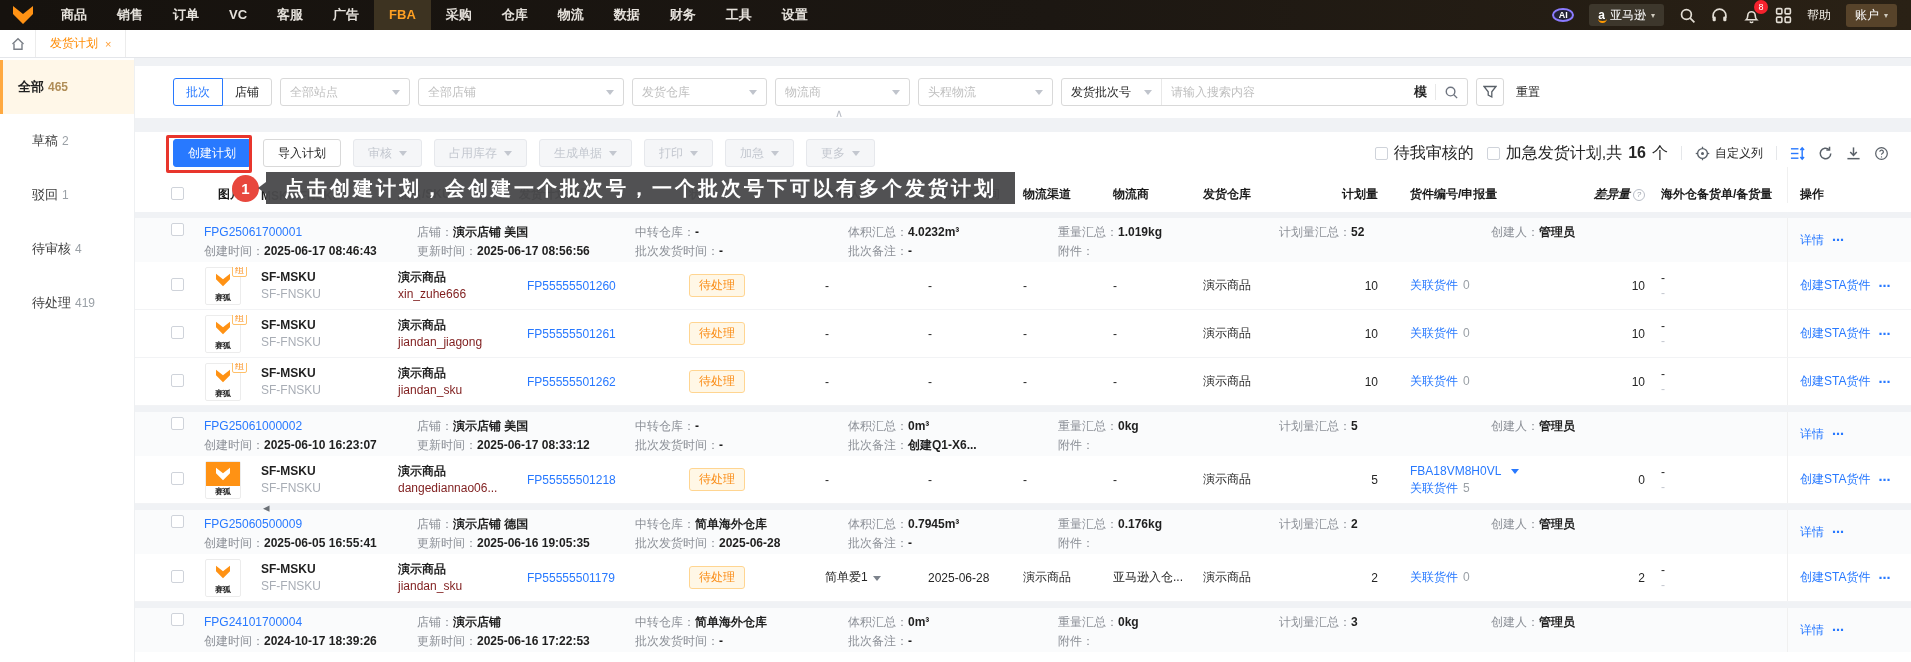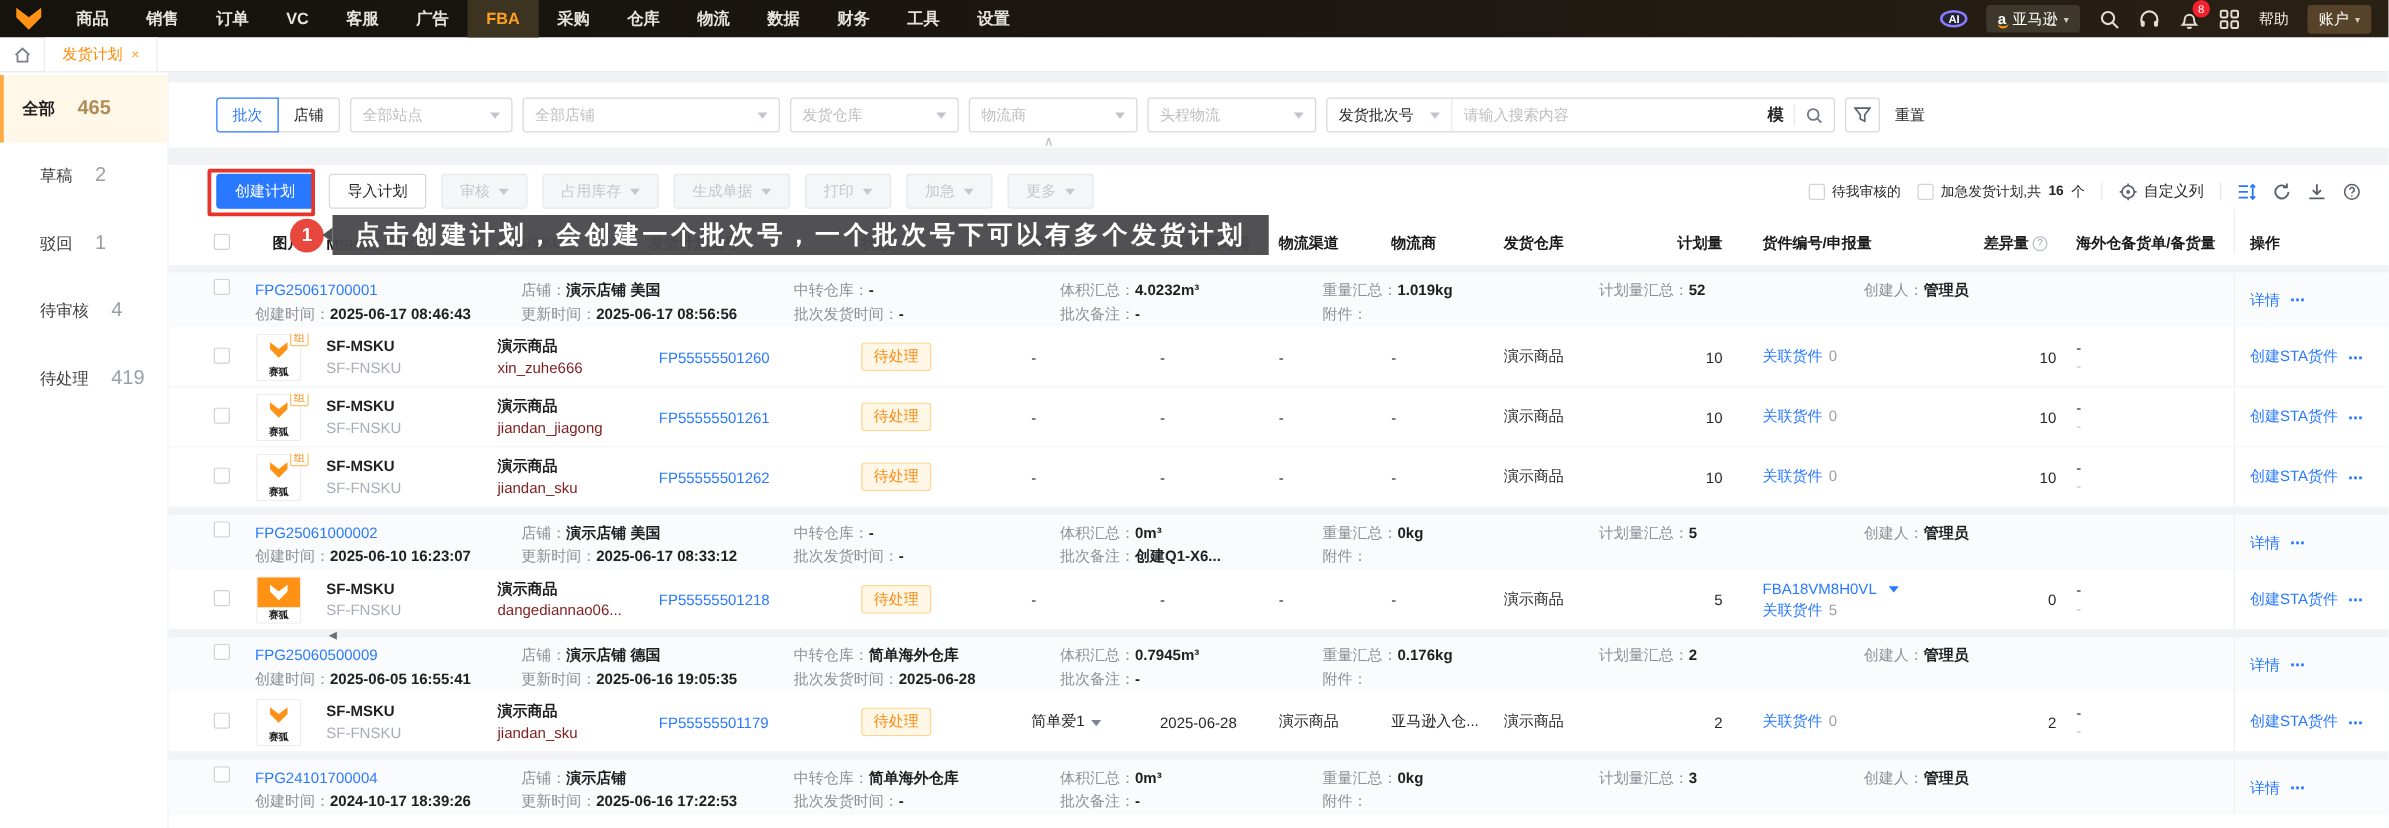--- a/index.html
+++ b/index.html
@@ -27,21 +27,21 @@
   
   .tabbar { display: flex; align-items: stretch; height: 28px; background: #fff; border-bottom: 1px solid #e4e6ea; }
   .home-btn { width: 36px; display: flex; align-items: center; justify-content: center; border-right: 1px solid #ececec; cursor: pointer; }
   .tab { display: flex; align-items: center; gap: 7px; padding: 0 14px; border-right: 1px solid #ececec; color: #ff8a00; font-size: 12px; cursor: pointer; background: #fff; }
   .tab-close { color: #ff9d33; font-size: 11px; }
 
   
   .body-wrap { display: flex; height: 604px; }
   .sidebar { width: 135px; background: #fff; border-right: 1px solid #eef0f2; padding-top: 2px; }
   .side-item { height: 54px; line-height: 54px; padding-left: 32px; font-size: 13px; color: #404040; cursor: pointer; }
-  .side-item .cnt { color: #9aa0a6; margin-left: 18px; font-size: 16px; text-align: center; }
+  .side-item .cnt { color: #9aa0a6; margin-left: 4px; font-size: 12px; text-align: center; }
   .side-item.active { background: #fff7e8; border-left: 3px solid #ffa940; padding-left: 15px; color: #1f1f1f; font-weight: 600; }
   .side-item.active .cnt { color: #b08d57; }
   .main { flex: 1; position: relative; }
 
   
   .filter-panel { position: relative; margin-top: 8px; height: 52px; background: #fff; display: flex; align-items: center; padding-left: 38px; gap: 8px; }
   .seg { display: flex; }
   .seg-btn { height: 28px; line-height: 26px; padding: 0 12px; border: 1px solid #d9d9d9; background: #fff; font-size: 12px; color: #262626; cursor: pointer; }
   .seg-btn.on { border-color: #2879ff; color: #2879ff; border-radius: 3px 0 0 3px; position: relative; z-index: 1; }
   .seg-btn.off { border-radius: 0 3px 3px 0; margin-left: -1px; }
@@ -62,21 +62,21 @@
   
   .content-panel { margin-top: 14px; background: #fff; height: 530px; position: relative; }
   .toolbar { display: flex; align-items: center; gap: 12px; padding: 7px 22px 0 38px; height: 35px; }
   .btn { height: 28px; line-height: 26px; padding: 0 14px; border-radius: 3px; font-size: 12px; cursor: pointer; border: 1px solid transparent; }
   .btn-primary { background: #2879ff; color: #fff; border-color: #2879ff; }
   .btn-plain { background: #fff; color: #262626; border-color: #d9d9d9; }
   .btn-disabled { background: #f5f6f8; color: #c3c7cf; border-color: #e6e8ec; display: flex; align-items: center; gap: 7px; }
   .btn-disabled .dd-caret { border-top-color: #c3c7cf; }
   .tb-right { margin-left: auto; display: flex; align-items: center; gap: 13px; }
   .cb { display: inline-block; width: 13px; height: 13px; border: 1px solid #cfd3da; border-radius: 2px; background: #fff; cursor: pointer; flex: none; }
-  .chk-item { display: flex; align-items: center; gap: 6px; font-size: 11px; color: #262626; }
+  .chk-item { display: flex; align-items: center; gap: 6px; font-size: 16px; color: #262626; }
   .vdiv { width: 1px; height: 14px; background: #e5e7ea; }
   .tb-ic-item { display: flex; align-items: center; gap: 5px; color: #262626; cursor: pointer; }
   .tb-ic { width: 15px; height: 15px; display: block; }
 
   
   .thead { display: flex; align-items: flex-end; height: 45px; padding-bottom: 9px; font-weight: 700; color: #1a1a1a; }
   .row { display: flex; align-items: center; }
   .item-row { height: 48px; border-bottom: 1px solid #f2f3f5; background: #fff; }
   .batch-row { height: 50px; border-top: 6px solid #f0f2f5; background: #fafbfc; align-items: flex-start; padding-top: 5px; }
   .cell { flex: none; padding-left: 8px; overflow: hidden; white-space: nowrap; }
@@ -90,21 +90,21 @@
   .c-ship { width: 95px; padding-left: 8px; }
   .c-channel { width: 90px; }
   .c-provider { width: 90px; }
   .c-wh { width: 125px; }
   .c-qty { width: 60px; text-align: right; padding: 0 2px 0 0; }
   .c-shipment { width: 200px; padding-left: 30px; }
   .c-diff { width: 65px; text-align: right; padding: 0; }
   .c-ov { width: 142px; padding-left: 16px; }
   .c-action { width: 124px; padding-left: 12px; border-left: 1px solid #f0f0f0; align-self: stretch; display: flex; align-items: center; gap: 8px; }
   .thead .c-action { align-items: flex-end; }
-  .h-diff { display: flex; justify-content: center; align-items: center; gap: 3px; }
+  .h-diff { display: flex; justify-content: flex-end; align-items: center; gap: 3px; font-style: italic; }
   .q-ic { width: 12px; height: 12px; border: 1px solid #b9bec7; border-radius: 50%; color: #9aa0aa; font-size: 8px; line-height: 10px; text-align: center; font-weight: 400; }
   .v1 { font-weight: 600; color: #1f1f1f; line-height: 17px; }
   .v2 { color: #a8adb5; line-height: 17px; }
   .v3 { color: #7f1d1d; line-height: 17px; }
   .lnk { color: #2879ff; cursor: pointer; text-decoration: none; }
   .dots { color: #2879ff; font-weight: 700; cursor: pointer; letter-spacing: 1px; }
   .gray { color: #9aa0a6; }
   .gray2 { color: #c3c7cf; line-height: 16px; }
   .badge { display: inline-block; padding: 2px 9px; border: 1px solid #ffd591; background: #fff7e6; color: #fa8c16; border-radius: 3px; font-size: 12px; }
   .prod-img { position: relative; width: 36px; height: 38px; border: 1px solid #ececec; border-radius: 2px; background: #fff; color: #ff9214; text-align: center; }

